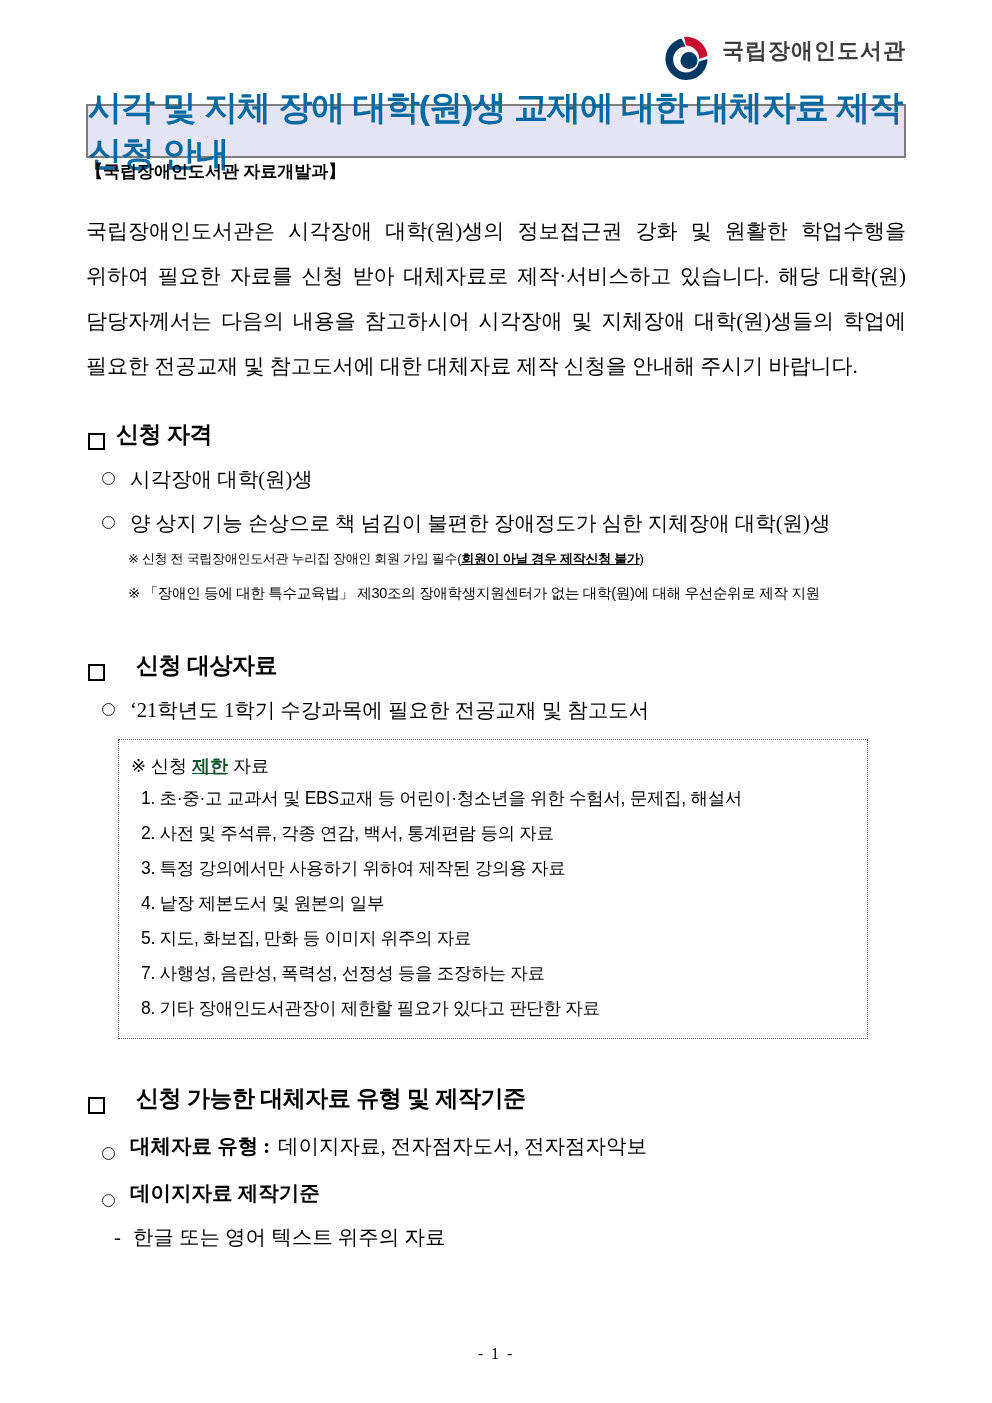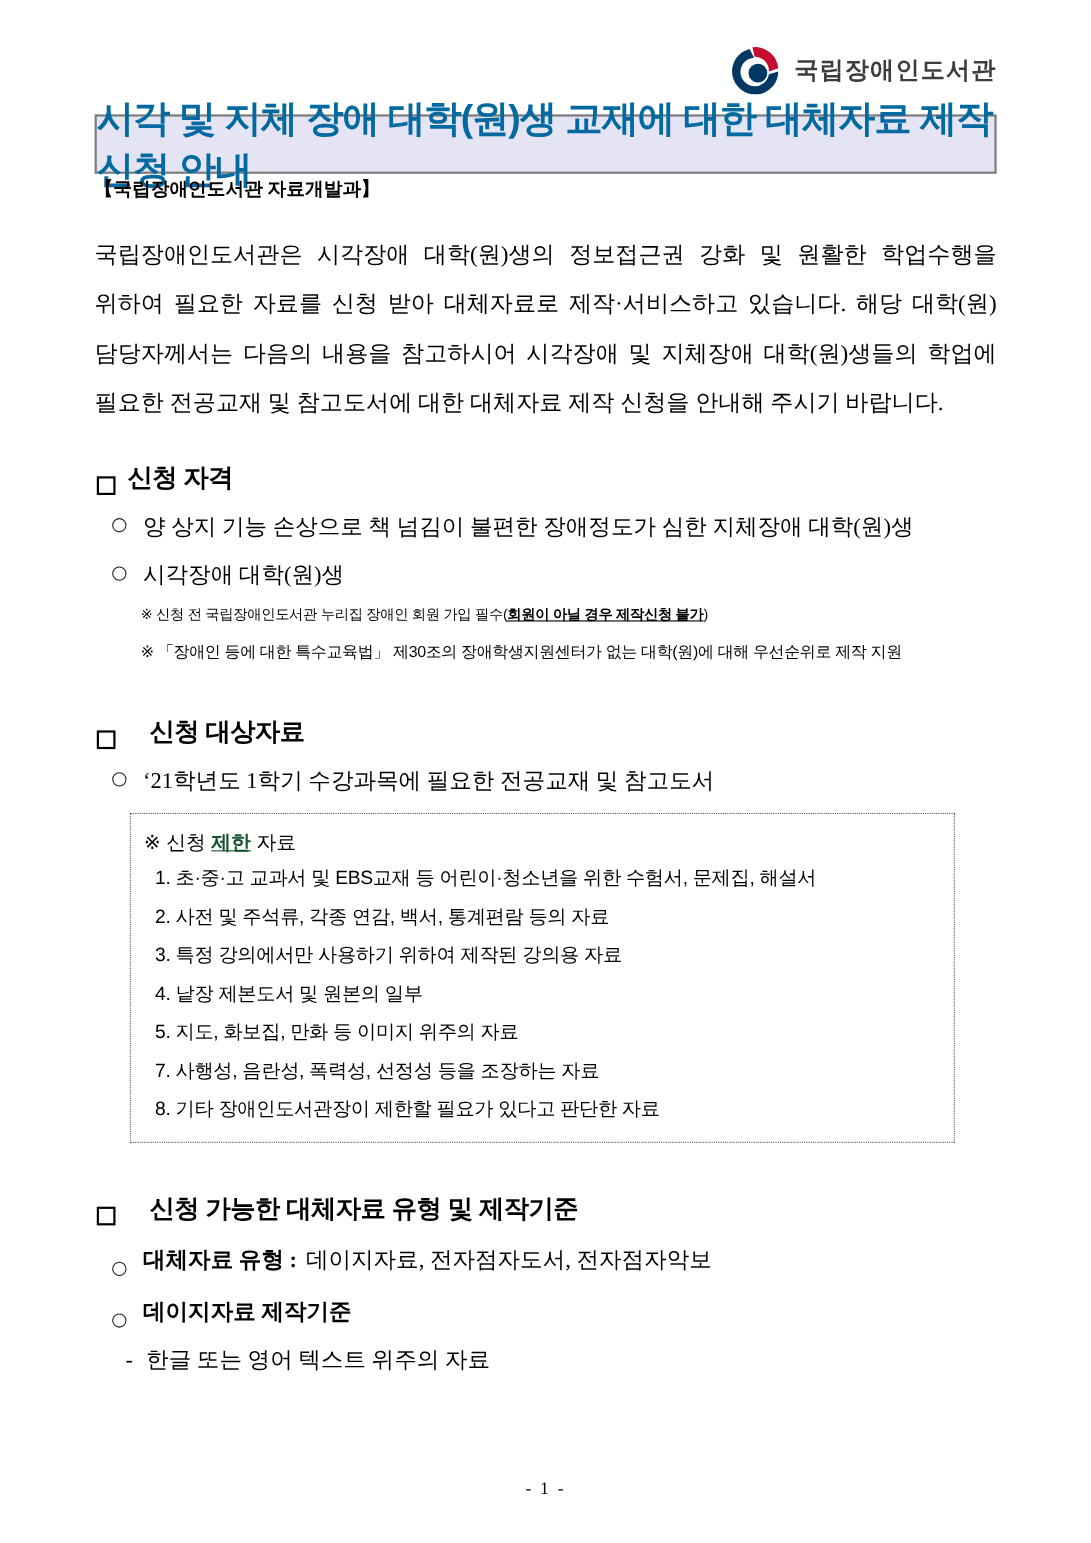--- a/index.html
+++ b/index.html
@@ -8,21 +8,21 @@
     width:992px;height:1403px;
     margin:0 auto;
     background:#ffffff;
     font-family:"Liberation Serif","DejaVu Serif",serif;
     color:#000;
     box-sizing:border-box;
     padding:36px 86px 0 86px;
     overflow:hidden;
   }
   
-  .logo-row{display:flex;justify-content:flex-end;align-items:center;height:56px;}
+  .logo-row{display:flex;justify-content:flex-end;height:56px;}
   .logo-mark{width:50px;height:44px;margin-right:10px;flex:0 0 auto;}
   .logo-text{
     font-family:"Liberation Sans","DejaVu Sans",sans-serif;
     font-weight:bold;font-size:22px;color:#3d3d3d;letter-spacing:1px;
   }
   
   .banner{
     margin-top:12px;
     border:2px solid #7d7d7d;
     background:#e4e4f4;
@@ -132,25 +132,25 @@
   <div class="dept-line">【국립장애인도서관 자료개발과】</div>
 
   <p class="intro">국립장애인도서관은 시각장애 대학(원)생의 정보접근권 강화 및 원활한 학업수행을 위하여 필요한 자료를 신청 받아 대체자료로 제작·서비스하고 있습니다. 해당 대학(원) 담당자께서는 다음의 내용을 참고하시어 시각장애 및 지체장애 대학(원)생들의 학업에 필요한 전공교재 및 참고도서에 대한 대체자료 제작 신청을 안내해 주시기 바랍니다.</p>
 
   <div class="sec-heading mt-sec">
     <span class="sq-bullet"></span>
     <span>신청 자격</span>
   </div>
   <div class="o-item">
     <span class="o-bullet"></span>
-    <span>양 상지 기능 손상으로 책 넘김이 불편한 장애정도가 심한 지체장애 대학(원)생</span>
+    <span>시각장애 대학(원)생</span>
   </div>
   <div class="o-item">
     <span class="o-bullet"></span>
-    <span>시각장애 대학(원)생</span>
+    <span>양 상지 기능 손상으로 책 넘김이 불편한 장애정도가 심한 지체장애 대학(원)생</span>
   </div>
   <div class="note">
     <span>※ 신청 전 국립장애인도서관 누리집 장애인 회원 가입 필수(</span><span class="emph">회원이 아닐 경우 제작신청 불가</span><span>)</span>
   </div>
   <div class="note note2">※ 「장애인 등에 대한 특수교육법」 제30조의 장애학생지원센터가 없는 대학(원)에 대해 우선순위로 제작 지원</div>
 
   <div class="sec-heading mt-sec-lg">
     <span class="sq-bullet"></span>
     <span>신청 대상자료</span>
   </div>

